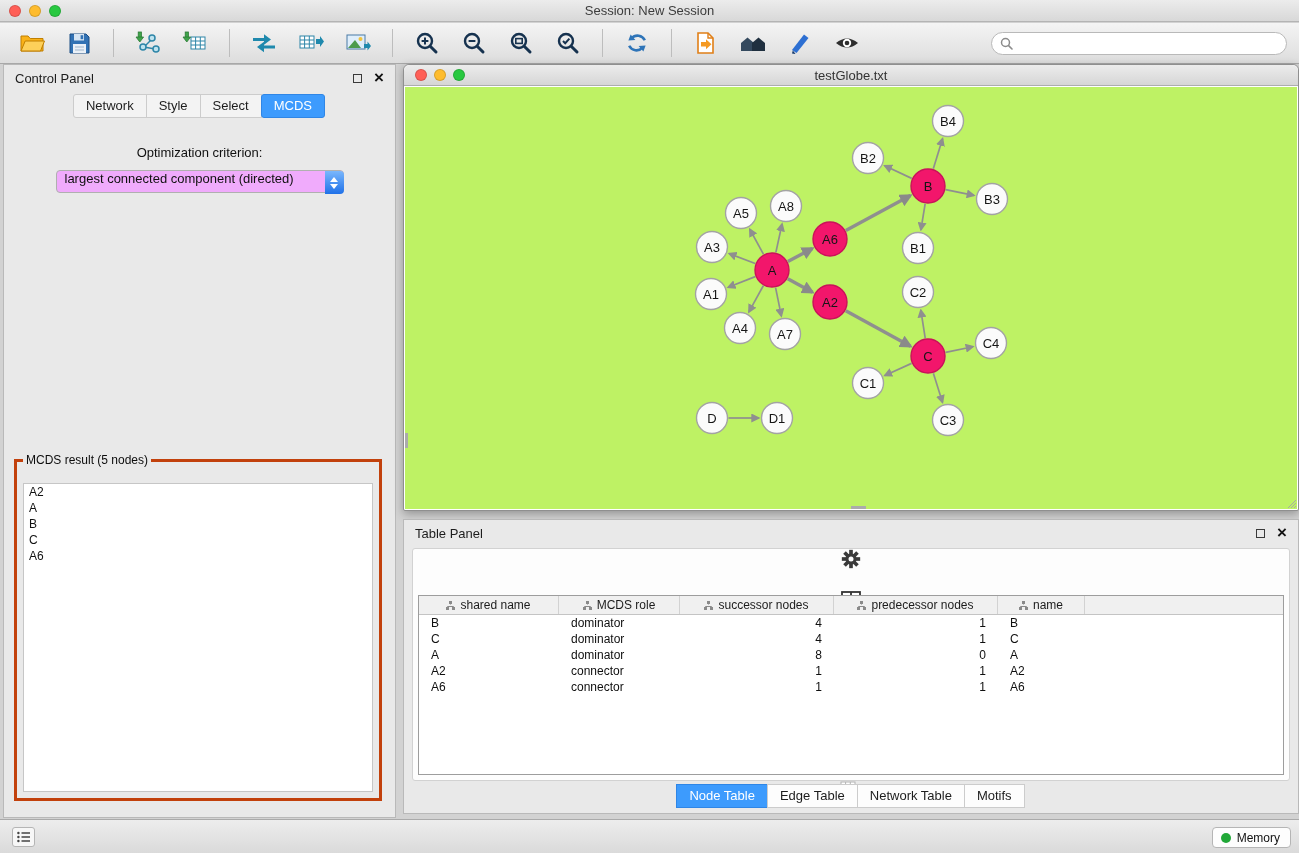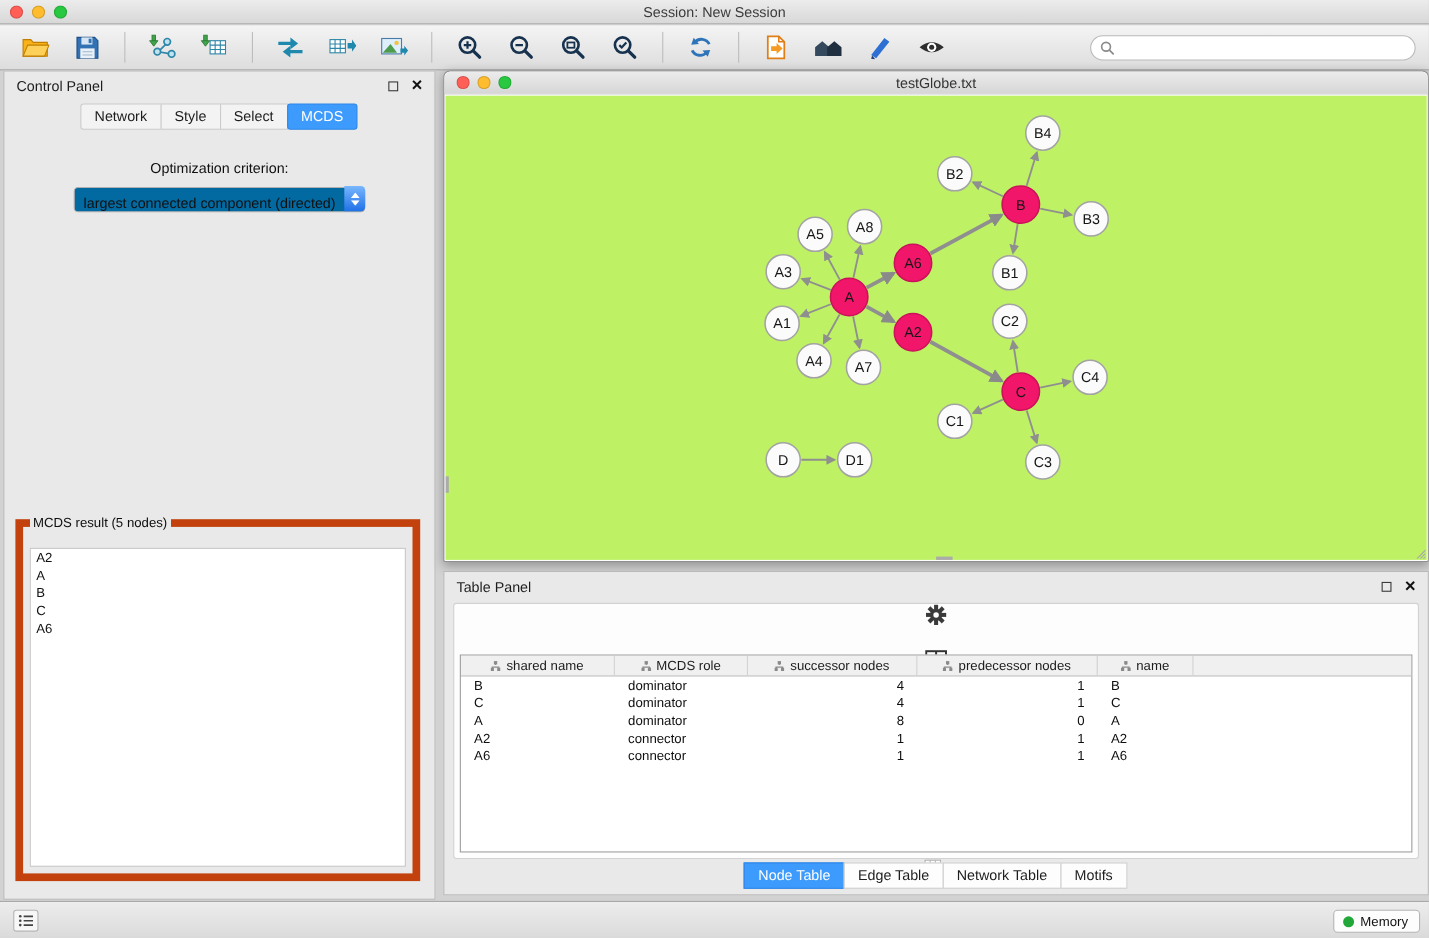--- a/index.html
+++ b/index.html
@@ -32,30 +32,30 @@
   .panel-header { height:26px; display:flex; align-items:center; padding:0 11px; font-size:13px; color:#1d1d1d; }
   .panel-controls { margin-left:auto; display:flex; align-items:center; gap:12px; }
   .float-icon { width:9px; height:9px; border:1.4px solid #3a3a3a; display:inline-block; }
   .close-icon { font-size:17px; font-weight:bold; color:#111; line-height:12px; }
   .cp-tabs { display:flex; justify-content:center; margin-top:3px; }
   .cp-tab { font-size:13px; padding:3px 12px 4px; background:#f3f3f3; border:1px solid #cccccc;
     margin-left:-1px; color:#1d1d1d; cursor:default; }
   .cp-tab:first-child { border-radius:3px 0 0 3px; }
   .cp-tab.active { background:#3d9bfd; color:#fff; border-color:#2f86e6; border-radius:3px; }
   .opt-label { text-align:center; margin-top:27px; font-size:13px; color:#101010; }
-  .dropdown { margin:10px auto 0; width:265px; height:23px; background:#0369a1; border:1px solid #b0b0b0;
-    border-radius:4px; display:flex; align-items:flex-end; font-size:13px; color:#111; }
+  .dropdown { margin:10px auto 0; width:288px; height:23px; background:#f0abfc; border:1px solid #b0b0b0;
+    border-radius:4px; display:flex; align-items:flex-start; font-size:13px; color:#111; }
   .dd-text { flex:1; padding-left:8px; white-space:nowrap; overflow:hidden; }
   .dd-stepper { width:19px; height:23px; margin-right:-1px; background:linear-gradient(#79b7fd,#2071e8);
     border-radius:0 4px 4px 0; display:flex; flex-direction:column; align-items:center; justify-content:center; gap:2px; }
   .btn-row { display:flex; justify-content:center; gap:16px; margin-top:14px; }
   .mac-btn { font-size:13px; padding:3px 14px 4px; background:linear-gradient(#ffffff,#f0f0f0);
     border:1px solid #c2c2c2; border-radius:4px; color:#101010; font-family:"Liberation Sans",sans-serif; }
   .result-fieldset { position:absolute; left:10px; right:13px; top:388px; bottom:16px;
-    border:7px solid #c2410c; padding:4px;margin-top:15px; }
+    border:3px solid #c2410c; padding:4px; }
   .result-fieldset legend { font-size:12px; color:#0d0d0d; padding:0 3px; margin-left:2px; }
   .result-list { position:absolute; left:6px; right:6px; top:16px; bottom:6px; background:#fff;
     border:1px solid #c6c6c6; overflow:auto; font-size:12px; color:#111; }
   .result-item { padding:1px 5px 0; line-height:15px; }
 
   
   .net-window { position:absolute; left:403px; top:64px; width:896px; height:447px;
     background:#fff; border:1px solid #8f8f8f; border-radius:6px 6px 2px 2px;
     box-shadow:0 3px 10px rgba(0,0,0,.30); }
   .net-titlebar { height:21px; background:linear-gradient(#ececec,#d6d6d6);

